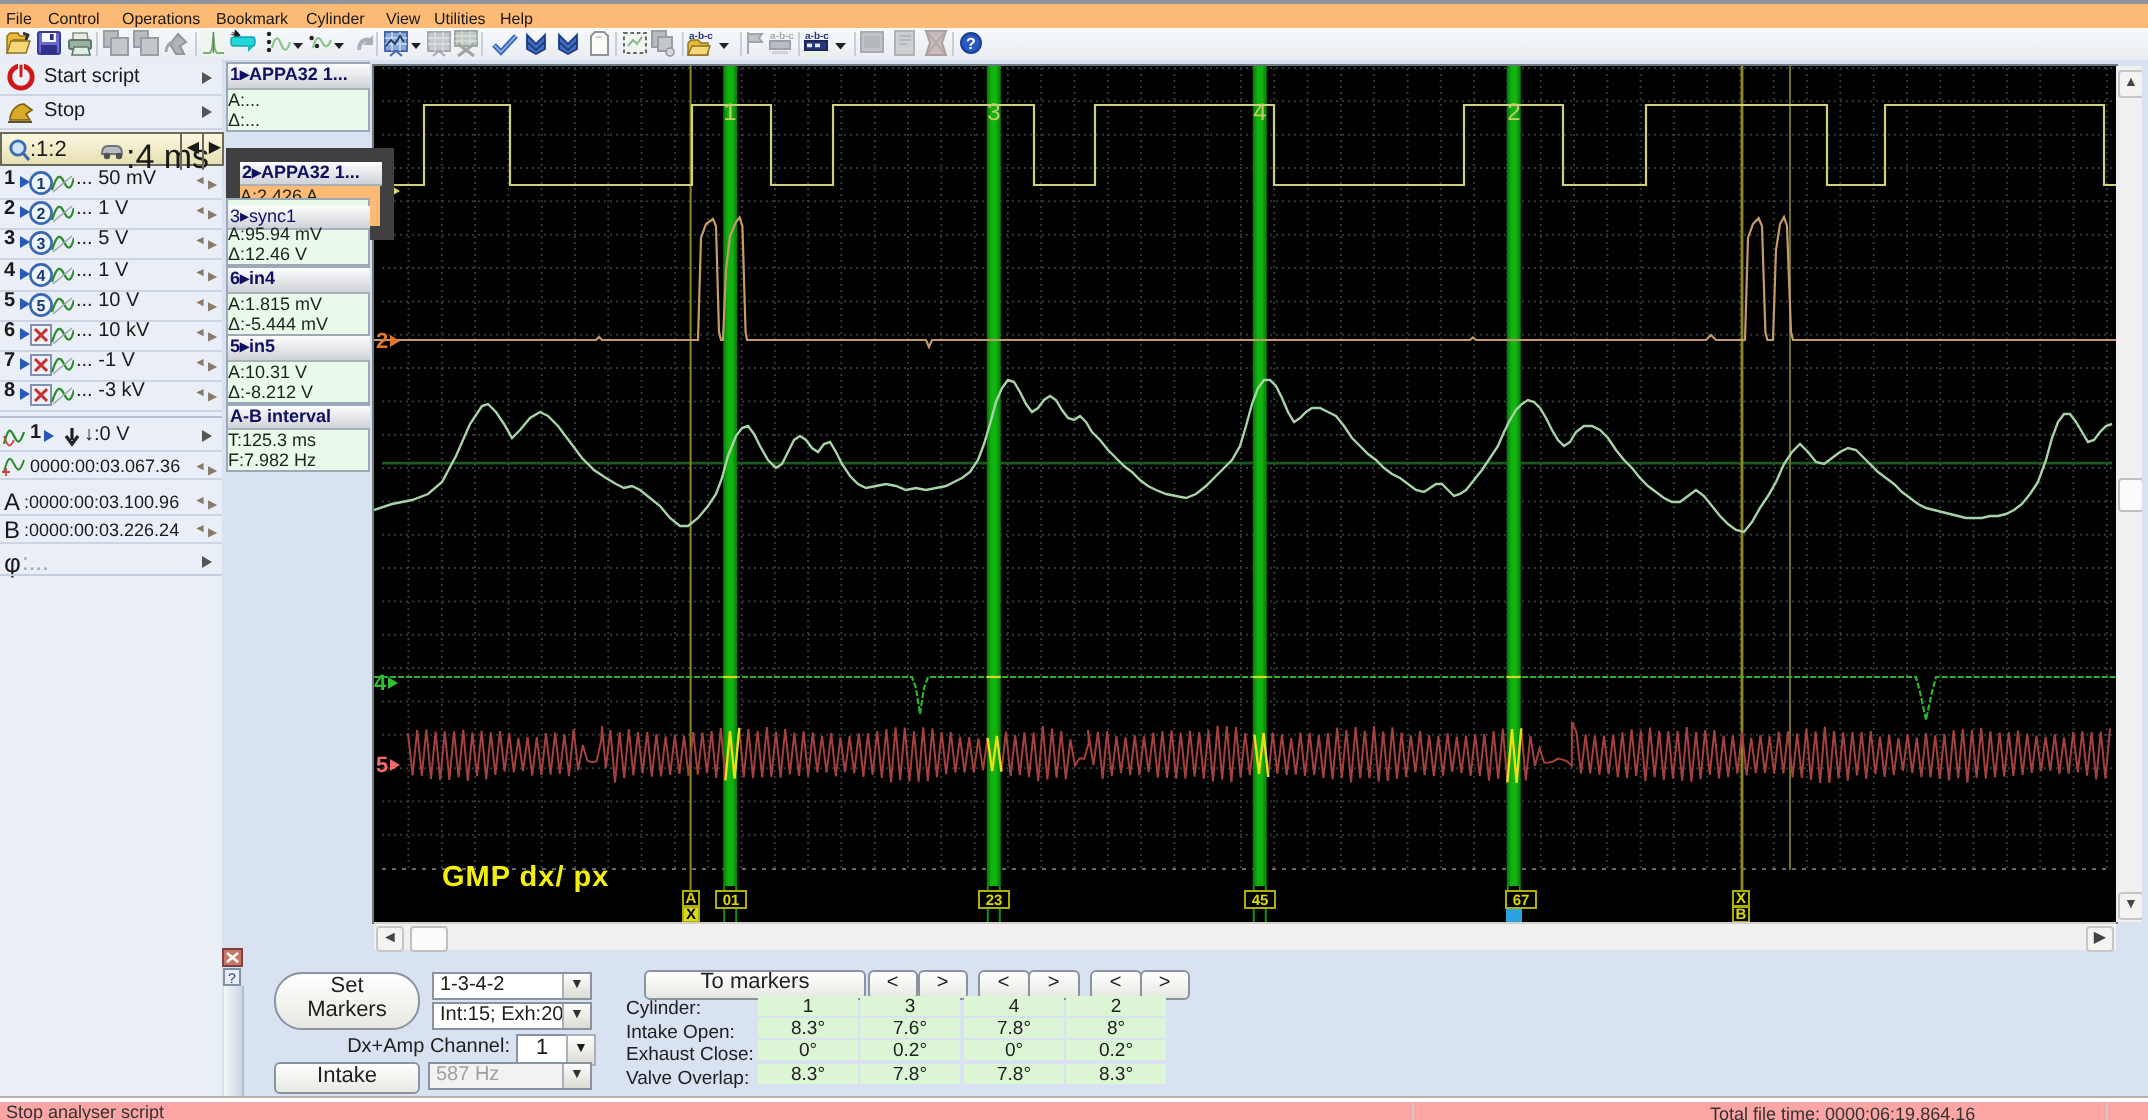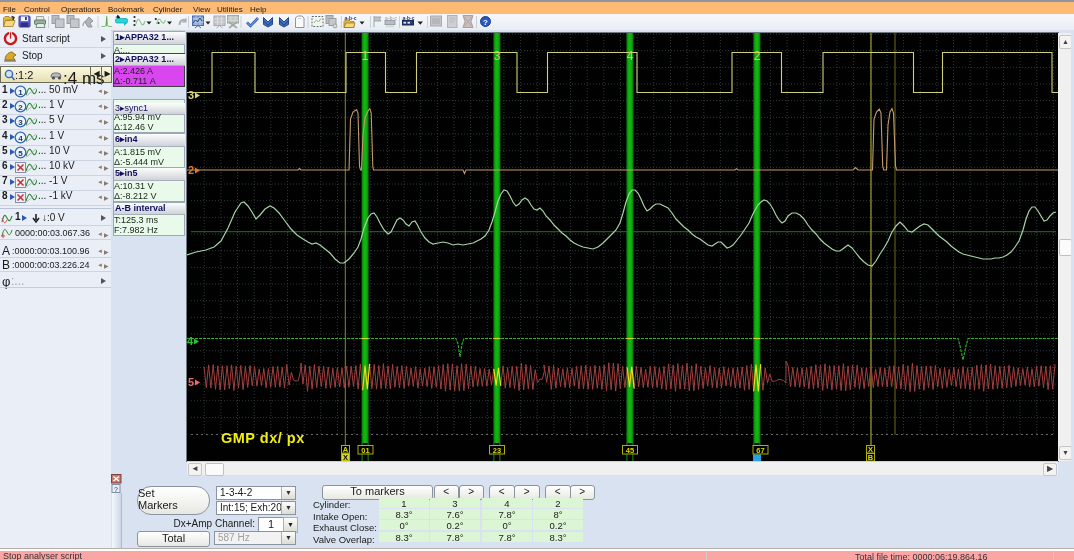--- a/index.html
+++ b/index.html
@@ -411,21 +411,21 @@
 <span style="position:absolute;left:2px;font-weight:bold;font-size:10px">8</span>
     <span class="barr" style="left:10px;top:4px"></span>
 <svg width="13" height="13" style="position:absolute;left:14px;top:1px">
       <rect x="1.5" y="1.5" width="10" height="10" fill="#eef0f6" stroke="#8090b0"></rect>
       <path d="M3.5 3.5l6 6M9.5 3.5l-6 6" stroke="#c83030" stroke-width="1.5"></path>
     </svg>
 <svg width="12" height="13" style="position:absolute;left:25px;top:1px">
       <path d="M1 10C3.5 2 5 2 7 6s3.5 4 5-2" fill="none" stroke="#2a8a2a" stroke-width="1.1"></path>
       <path d="M1.5 11L11 3" stroke="#9aa" stroke-width="0.8"></path>
     </svg>
-<span style="position:absolute;left:38px;font-size:10px">... -1 kV</span>
+<span style="position:absolute;left:38px;font-size:10px">... -3 kV</span>
 <span class="tiny" style="left:97px">◄</span>
     <span class="tiny" style="left:104px">▶</span>
 </div>
 <div style="position:absolute;left:0;top:208px;width:111px;border-top:1px solid #b8c2d4"></div>
 <div class="prow" style="top:211px;height:14px;font-size:10px">
 <svg width="13" height="12" style="position:absolute;left:1px;top:1px">
       <path d="M1 10C3 2 4 2 6 6s3 4 5-2" fill="none" stroke="#2a8a2a" stroke-width="1.1"></path>
       <path d="M1 6C3 12 4 12 6 8" fill="none" stroke="#d04040" stroke-width="0.9"></path>
     </svg>
 <span style="position:absolute;left:15px;font-weight:bold">1</span>
@@ -461,21 +461,21 @@
     <span style="position:absolute;left:2px;font-size:13px">φ</span>
     <span style="position:absolute;left:11px;color:#98a8bc">:...</span>
     <span class="rarr" style="left:101px;top:4px"></span>
   </div>
 <div style="position:absolute;left:0;top:287px;width:111px;border-top:1px solid #c4cede"></div>
 <div style="position:absolute;left:113px;top:31px;width:70px;height:33px;background:#eafaea;border:1px solid #9aa8b8;font-size:9px;color:#1a241a">
 <div style="position:absolute;left:0;top:0;width:100%;height:12px;background:linear-gradient(#fdfdfd,#cfd2d8);border-bottom:1px solid #a8b0bc;color:#101060;font-weight:bold;padding-left:1px">1▸APPA32 1...</div>
     <div style="position:absolute;left:0;top:13px;width:100%;height:10px">A:...</div>
     <div style="position:absolute;left:0;top:23px;width:100%;height:10px">Δ:...</div>
   </div>
-<div style="position:absolute;left:113px;top:53px;width:70px;height:32px;background:#d946ef;border:1px solid #404040;font-size:9px;color:#1a241a">
+<div style="position:absolute;left:113px;top:74px;width:70px;height:32px;background:#fdba74;border:7px solid #404040;font-size:9px;color:#1a241a">
 <div style="position:absolute;left:0;top:0;width:100%;height:11px;background:linear-gradient(#fdfdfd,#cfd2d8);border-bottom:1px solid #a8b0bc;color:#101060;font-weight:bold;padding-left:1px">2▸APPA32 1...</div>
     <div style="position:absolute;left:0;top:12px;width:100%;height:10px">A:2.426 A</div>
     <div style="position:absolute;left:0;top:22px;width:100%;height:10px">Δ:-0.711 A</div>
   </div>
 <div style="position:absolute;left:113px;top:99px;width:70px;height:32px;background:#eafaea;border:1px solid #9aa8b8;font-size:9px;color:#1a241a">
 <div style="position:absolute;left:0;top:3px;width:100%;height:11px;background:linear-gradient(#fdfdfd,#cfd2d8);border-bottom:1px solid #a8b0bc;color:#101060;font-weight:normal;padding-left:1px">3▸sync1</div>
     <div style="position:absolute;left:0;top:12px;width:100%;height:10px">A:95.94 mV</div>
     <div style="position:absolute;left:0;top:22px;width:100%;height:10px">Δ:12.46 V</div>
   </div>
 <div style="position:absolute;left:113px;top:133px;width:70px;height:33px;background:#eafaea;border:1px solid #9aa8b8;font-size:9px;color:#1a241a">
@@ -494,22 +494,22 @@
     <div style="position:absolute;left:0;top:22px;width:100%;height:10px">F:7.982 Hz</div>
   </div>
 
 <svg width="12" height="20" style="position:absolute;left:111px;top:474px">
     <rect x="0.5" y="0.5" width="9.5" height="8.5" fill="#c87868" stroke="#804040"></rect>
     <path d="M2.5 2.5l5.5 4.5M8 2.5L2.5 7" stroke="#fff" stroke-width="1.3"></path>
     <rect x="1" y="10.5" width="8" height="8" fill="#e8eef8" stroke="#8090a8"></rect>
     <text x="5" y="17.5" font-size="7" text-anchor="middle" fill="#336">?</text>
   </svg>
 <div style="position:absolute;left:112px;top:493px;width:9px;height:58px;background:linear-gradient(90deg,#f4f8fc,#ccd6e4);border-right:1px solid #b0bccc"></div>
-<div style="position:absolute;left:137px;top:486px;width:71px;height:27px;background:linear-gradient(#ffffff,#e8e8e2);border:1px solid #8a94a0;border-radius:14px;text-align:left;font-size:11px;line-height:12px;color:#202020">Set<br>Markers</div>
-<div style="position:absolute;left:137px;top:531px;width:71px;height:14px;background:linear-gradient(#ffffff,#e8e8e2);border:1px solid #8a94a0;border-radius:3px;text-align:center;font-size:11px;line-height:12px;color:#202020">Total</div>
+<div style="position:absolute;left:137px;top:486px;width:71px;height:27px;background:linear-gradient(#ffffff,#e8e8e2);border:1px solid #8a94a0;border-radius:14px;text-align:center;font-size:11px;line-height:12px;color:#202020">Set<br>Markers</div>
+<div style="position:absolute;left:137px;top:531px;width:71px;height:14px;background:linear-gradient(#ffffff,#e8e8e2);border:1px solid #8a94a0;border-radius:3px;text-align:center;font-size:11px;line-height:12px;color:#202020">Intake</div>
 <div style="position:absolute;left:216px;top:486px;width:80px;height:14px;background:#ffffff;border:1px solid #8a94a0;font-size:10px;color:#202020;padding:0 3px;line-height:12px;box-sizing:border-box">1-3-4-2<div style="position:absolute;right:0;top:0;width:13px;height:12px;background:linear-gradient(#fcfcfc,#dcdcd4);border-left:1px solid #a8b0b8;text-align:center;font-size:7px;line-height:12px;color:#303030">▼</div></div>
 <div style="position:absolute;left:216px;top:501px;width:80px;height:14px;background:#ffffff;border:1px solid #8a94a0;font-size:10px;color:#202020;padding:0 3px;line-height:12px;box-sizing:border-box">Int:15; Exh:20<div style="position:absolute;right:0;top:0;width:13px;height:12px;background:linear-gradient(#fcfcfc,#dcdcd4);border-left:1px solid #a8b0b8;text-align:center;font-size:7px;line-height:12px;color:#303030">▼</div></div>
 <div style="position:absolute;left:155px;top:518px;width:100px;font-size:10px;text-align:right;color:#202020">Dx+Amp Channel:</div>
 <div style="position:absolute;left:258px;top:516.5px;width:24px;height:14px;background:#fff;border:1px solid #8a94a0;font-size:11px;text-align:center">1</div>
 <div style="position:absolute;left:283px;top:516.5px;width:13px;height:14px;background:linear-gradient(#fcfcfc,#dcdcd4);border:1px solid #a8b0b8;text-align:center;font-size:7px;line-height:13px">▼</div>
 <div style="position:absolute;left:214px;top:531px;width:82px;height:14px;background:#f2f2f2;border:1px solid #8a94a0;font-size:10px;color:#a0a0a0;padding:0 3px;line-height:12px;box-sizing:border-box">587 Hz<div style="position:absolute;right:0;top:0;width:13px;height:12px;background:linear-gradient(#fcfcfc,#dcdcd4);border-left:1px solid #a8b0b8;text-align:center;font-size:7px;line-height:12px;color:#303030">▼</div></div>
 <div style="position:absolute;left:322px;top:484.5px;width:109px;height:13.5px;background:linear-gradient(#ffffff,#e8e8e2);border:1px solid #8a94a0;border-radius:3px;text-align:center;font-size:11px;line-height:11.5px;color:#202020">To markers</div>
 <div style="position:absolute;left:433.5px;top:484.5px;width:23.5px;height:13px;background:linear-gradient(#ffffff,#e8e8e2);border:1px solid #8a94a0;border-radius:3px;text-align:center;font-size:10px;line-height:11px;color:#202020">&lt;</div>
 <div style="position:absolute;left:458.5px;top:484.5px;width:23.5px;height:13px;background:linear-gradient(#ffffff,#e8e8e2);border:1px solid #8a94a0;border-radius:3px;text-align:center;font-size:10px;line-height:11px;color:#202020">&gt;</div>
 <div style="position:absolute;left:489px;top:484.5px;width:23.5px;height:13px;background:linear-gradient(#ffffff,#e8e8e2);border:1px solid #8a94a0;border-radius:3px;text-align:center;font-size:10px;line-height:11px;color:#202020">&lt;</div>

